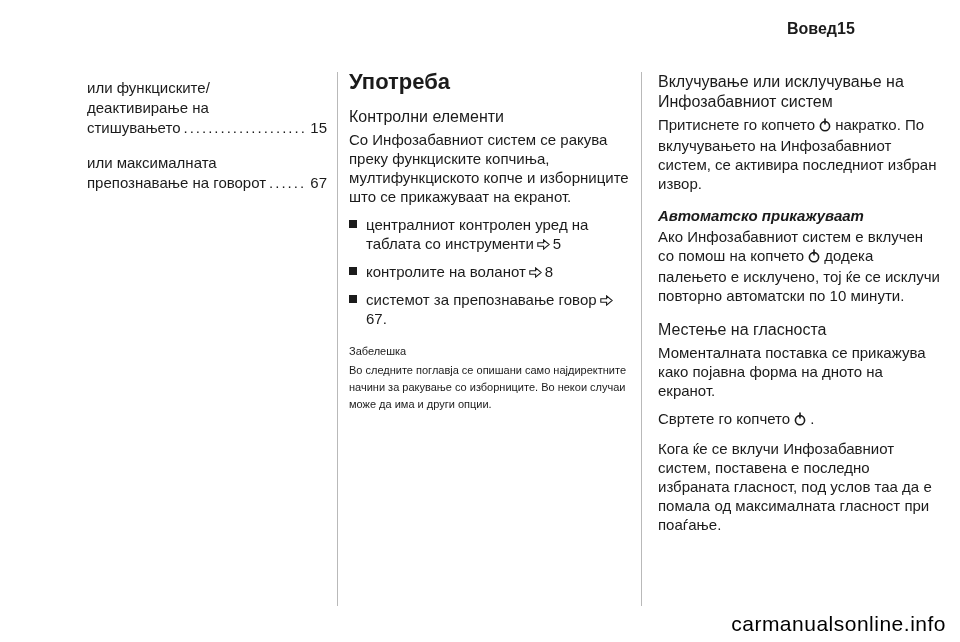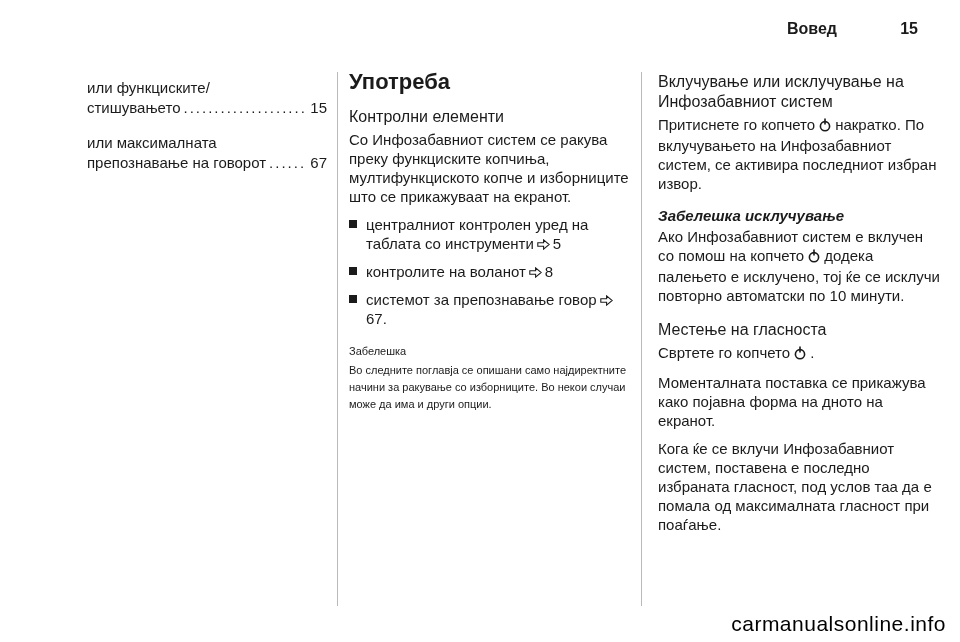--- a/index.html
+++ b/index.html
@@ -3,21 +3,21 @@
 <meta charset="utf-8">
 <style>
   html,body{margin:0;padding:0;background:#ffffff;}
   .page{
     position:relative;width:960px;height:642px;background:#ffffff;
     font-family:"Liberation Sans",sans-serif;color:#1b1b1b;overflow:hidden;
   }
   
   .header{
     position:absolute;top:20px;left:787px;width:131px;
-    display:flex;justify-content:space-between;align-items:baseline;
+    display:flex;align-items:baseline;
     font-weight:bold;font-size:16px;
   }
   
   .divider{position:absolute;top:72px;width:1px;height:534px;background:#b9b9b9;}
   .divider.left{left:337px;}
   .divider.right{left:641px;}
   
   .col1{position:absolute;left:87px;top:78px;width:240px;font-size:15px;line-height:20px;}
   .toc-entry{margin-bottom:15px;}
   .toc-line{white-space:nowrap;}
@@ -55,20 +55,21 @@
     <span>Вовед</span>
     <span>15</span>
   </div>
 
   <div class="divider left"></div>
   <div class="divider right"></div>
 
   <div class="col1" id="toc">
       <div class="toc-entry">
         <div class="toc-line">или функциските/</div>
+        <div class="toc-line">деактивирање на</div>
         <div class="toc-lastline">
           <span class="toc-label">стишувањето</span>
           <span class="toc-dots">................................................................</span>
           <span class="toc-page">15</span>
         </div>
       </div>
       <div class="toc-entry">
         <div class="toc-line">или максималната</div>
         <div class="toc-lastline">
           <span class="toc-label">препознавање на говорот</span>
@@ -99,30 +100,30 @@
     </div>
   </div>
 
   <div class="col3">
     <div class="h2">Вклучување или исклучување на Инфозабавниот систем</div>
     <p class="para"><span>Притиснете го копчето</span><span class="icon-inline"><svg width="12" height="14" viewBox="0 0 12 14">
             <circle cx="6" cy="8.2" r="4.6" fill="none" stroke="#1b1b1b" stroke-width="1.6"></circle>
             <line x1="6" y1="0.5" x2="6" y2="6.5" stroke="#1b1b1b" stroke-width="1.6"></line>
           </svg></span><span>накратко. По вклучувањето на Инфозабавниот систем, се активира последниот избран извор.</span></p>
 
-    <div class="subheading">Забелешка исклучување</div>
+    <div class="subheading">Автоматско прикажуваат</div>
     <p class="para"><span>Ако Инфозабавниот систем е вклучен со помош на копчето</span><span class="icon-inline"><svg width="12" height="14" viewBox="0 0 12 14">
             <circle cx="6" cy="8.2" r="4.6" fill="none" stroke="#1b1b1b" stroke-width="1.6"></circle>
             <line x1="6" y1="0.5" x2="6" y2="6.5" stroke="#1b1b1b" stroke-width="1.6"></line>
           </svg></span><span>додека палењето е исклучено, тој ќе се исклучи повторно автоматски по 10 минути.</span></p>
 
     <div class="h2 vol">Местење на гласноста</div>
+    <p class="para">Моменталната поставка се прикажува како појавна форма на дното на екранот.</p>
     <p class="para"><span>Свртете го копчето</span><span class="icon-inline"><svg width="12" height="14" viewBox="0 0 12 14">
             <circle cx="6" cy="8.2" r="4.6" fill="none" stroke="#1b1b1b" stroke-width="1.6"></circle>
             <line x1="6" y1="0.5" x2="6" y2="6.5" stroke="#1b1b1b" stroke-width="1.6"></line>
           </svg></span><span>.</span></p>
-    <p class="para">Моменталната поставка се прикажува како појавна форма на дното на екранот.</p>
     <p class="para">Кога ќе се вклучи Инфозабавниот систем, поставена е последно избраната гласност, под услов таа да е помала од максималната гласност при поаѓање.</p>
   </div>
 
   <div class="watermark">carmanualsonline.info</div>
 
 </div>
 
 </body></html>

